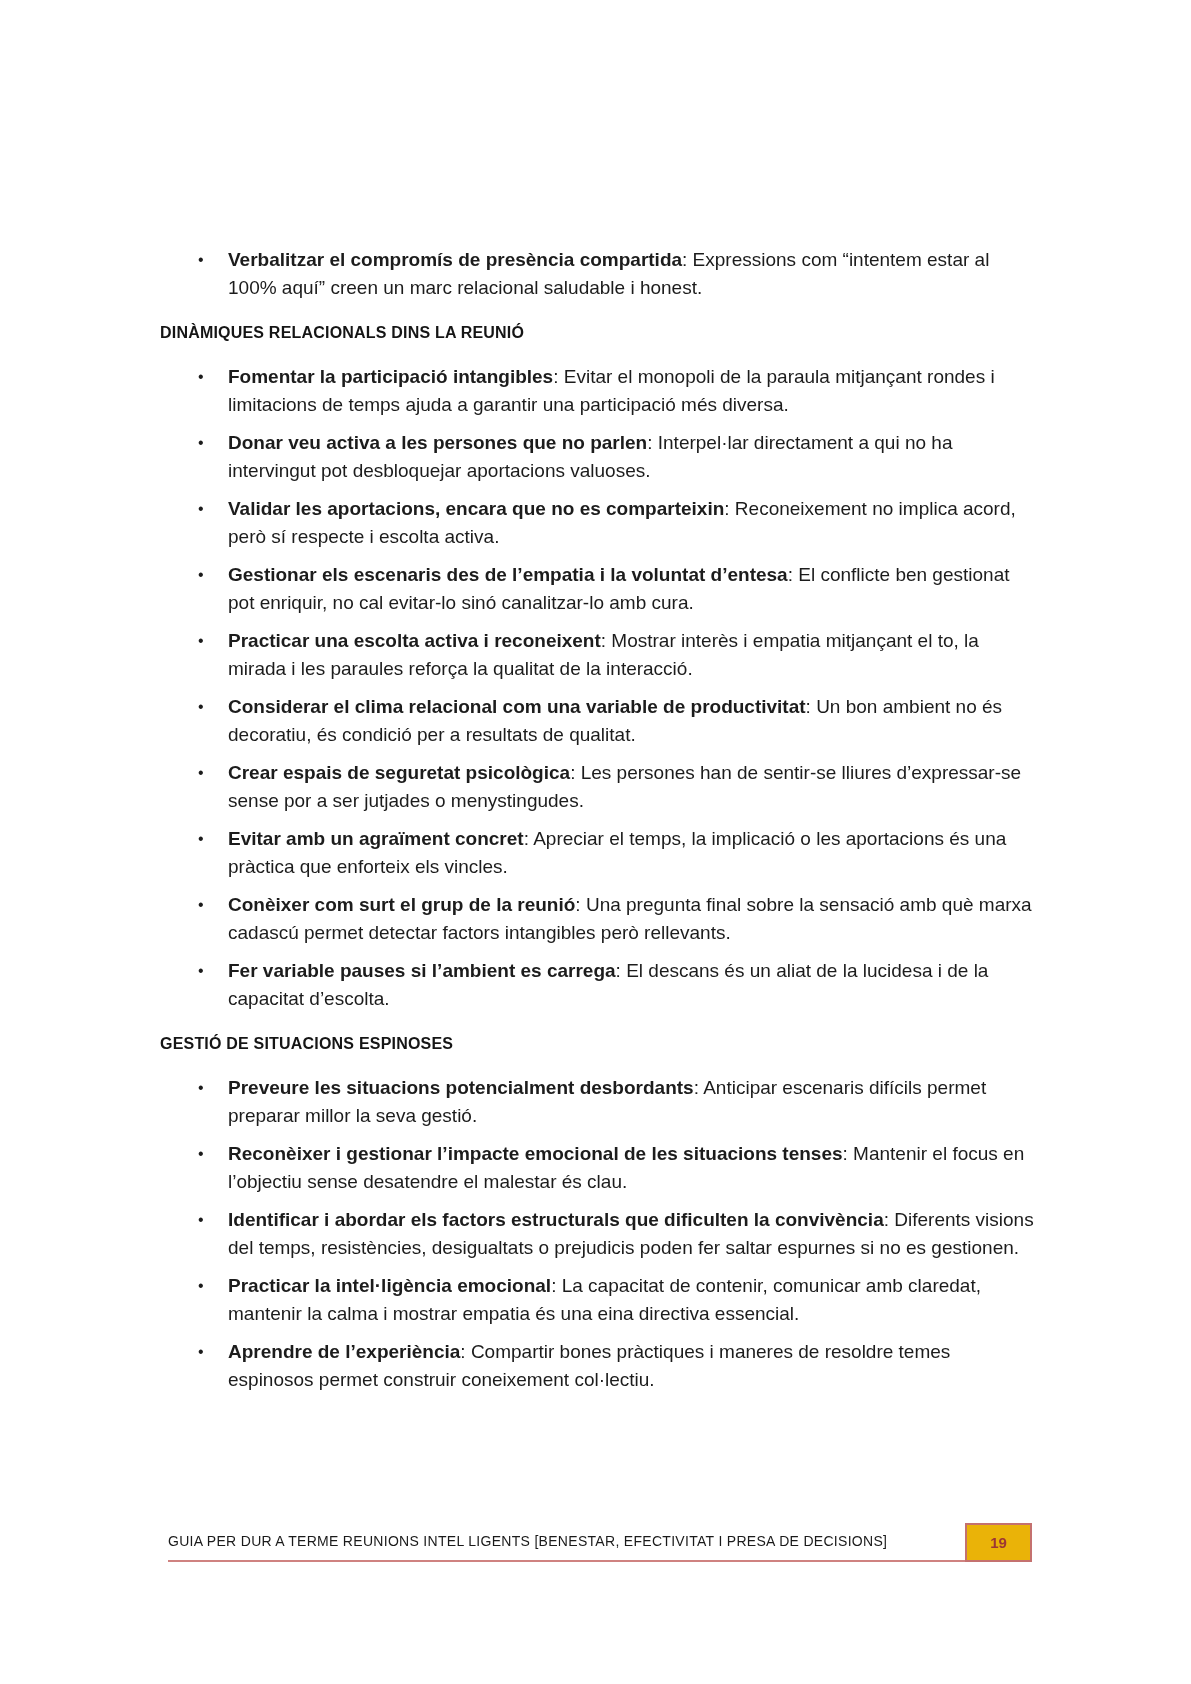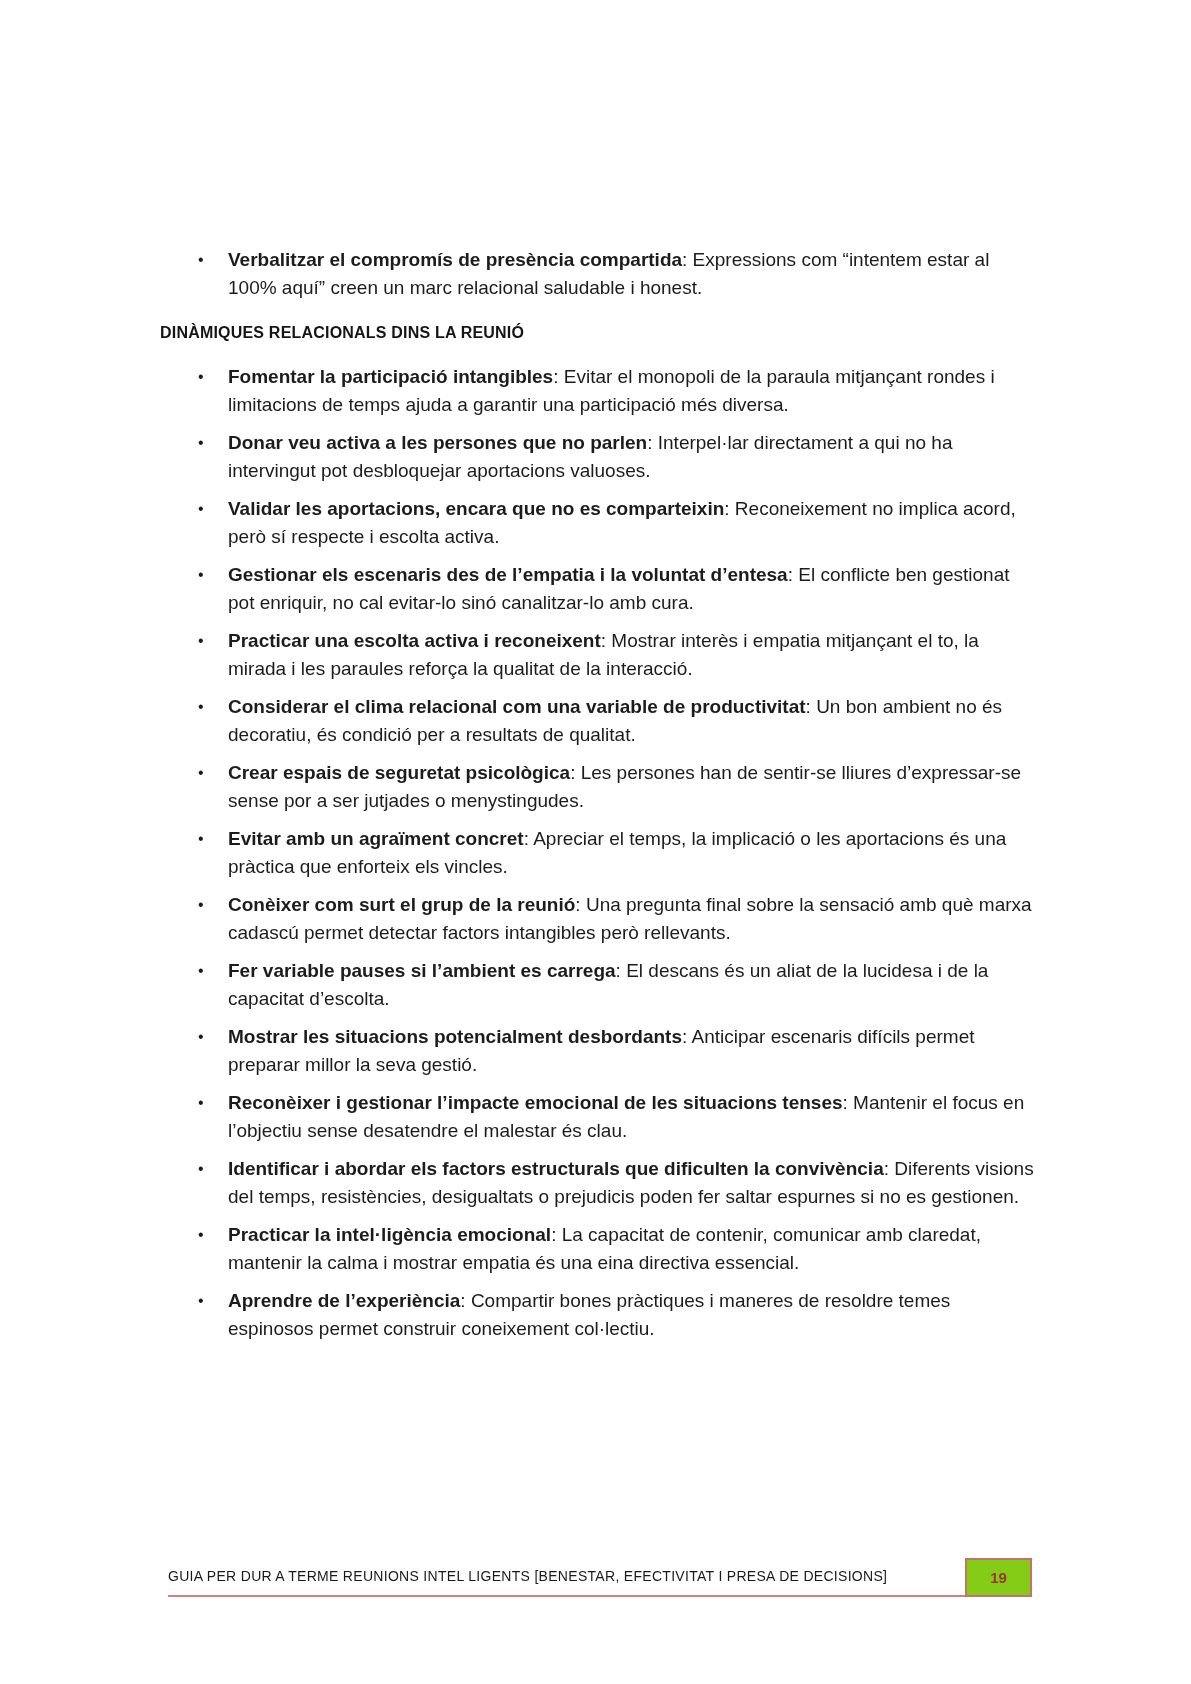--- a/index.html
+++ b/index.html
@@ -32,37 +32,37 @@
     font-size:16px;
     line-height:34px;
     font-weight:700;
     letter-spacing:0.2px;
     color:#151515;
     margin:15px 0 13px 0;
   }
 
   .footer {
     position:absolute;
-    left:168px; width:864px; top:1558px; height:39px;
+    left:168px; width:864px; top:1523px; height:39px;
     display:flex; align-items:stretch;
   }
   .footer-text {
     flex:1;
     border-bottom:2px solid #cf8280;
     display:flex; align-items:center;
     font-size:14px; letter-spacing:0.3px;
     color:#1a1a1a;
     padding-bottom:2px;
   }
   .page-box {
     width:67px;
     border:2px solid #c4716f;
     display:flex; align-items:center; justify-content:center;
     font-size:15px; font-weight:700; color:#9c3634;
-    background:#84cc16;
+    background:#eab308;
   }
 </style>
 </head>
 <body>
 
 <div class="sheet">
   <div class="content">
 
     <div class="li">
       <span class="marker">•</span>
@@ -107,24 +107,25 @@
     </div>
     <div class="li">
       <span class="marker">•</span>
       <p><b class="term">Conèixer com surt el grup de la reunió</b><span>: Una pregunta final sobre la sensació amb què marxa cadascú permet detectar factors intangibles però rellevants.</span></p>
     </div>
     <div class="li">
       <span class="marker">•</span>
       <p><b class="term">Fer variable pauses si l’ambient es carrega</b><span>: El descans és un aliat de la lucidesa i de la capacitat d’escolta.</span></p>
     </div>
 
+    <h2 class="sec-title">GESTIÓ DE SITUACIONS ESPINOSES</h2>
 
     <div class="li">
       <span class="marker">•</span>
-      <p><b class="term">Mostrar les situacions potencialment desbordants</b><span>: Anticipar escenaris difícils permet preparar millor la seva gestió.</span></p>
+      <p><b class="term">Preveure les situacions potencialment desbordants</b><span>: Anticipar escenaris difícils permet preparar millor la seva gestió.</span></p>
     </div>
     <div class="li">
       <span class="marker">•</span>
       <p><b class="term">Reconèixer i gestionar l’impacte emocional de les situacions tenses</b><span>: Mantenir el focus en l’objectiu sense desatendre el malestar és clau.</span></p>
     </div>
     <div class="li">
       <span class="marker">•</span>
       <p><b class="term">Identificar i abordar els factors estructurals que dificulten la convivència</b><span>: Diferents visions del temps, resistències, desigualtats o prejudicis poden fer saltar espurnes si no es gestionen.</span></p>
     </div>
     <div class="li">

